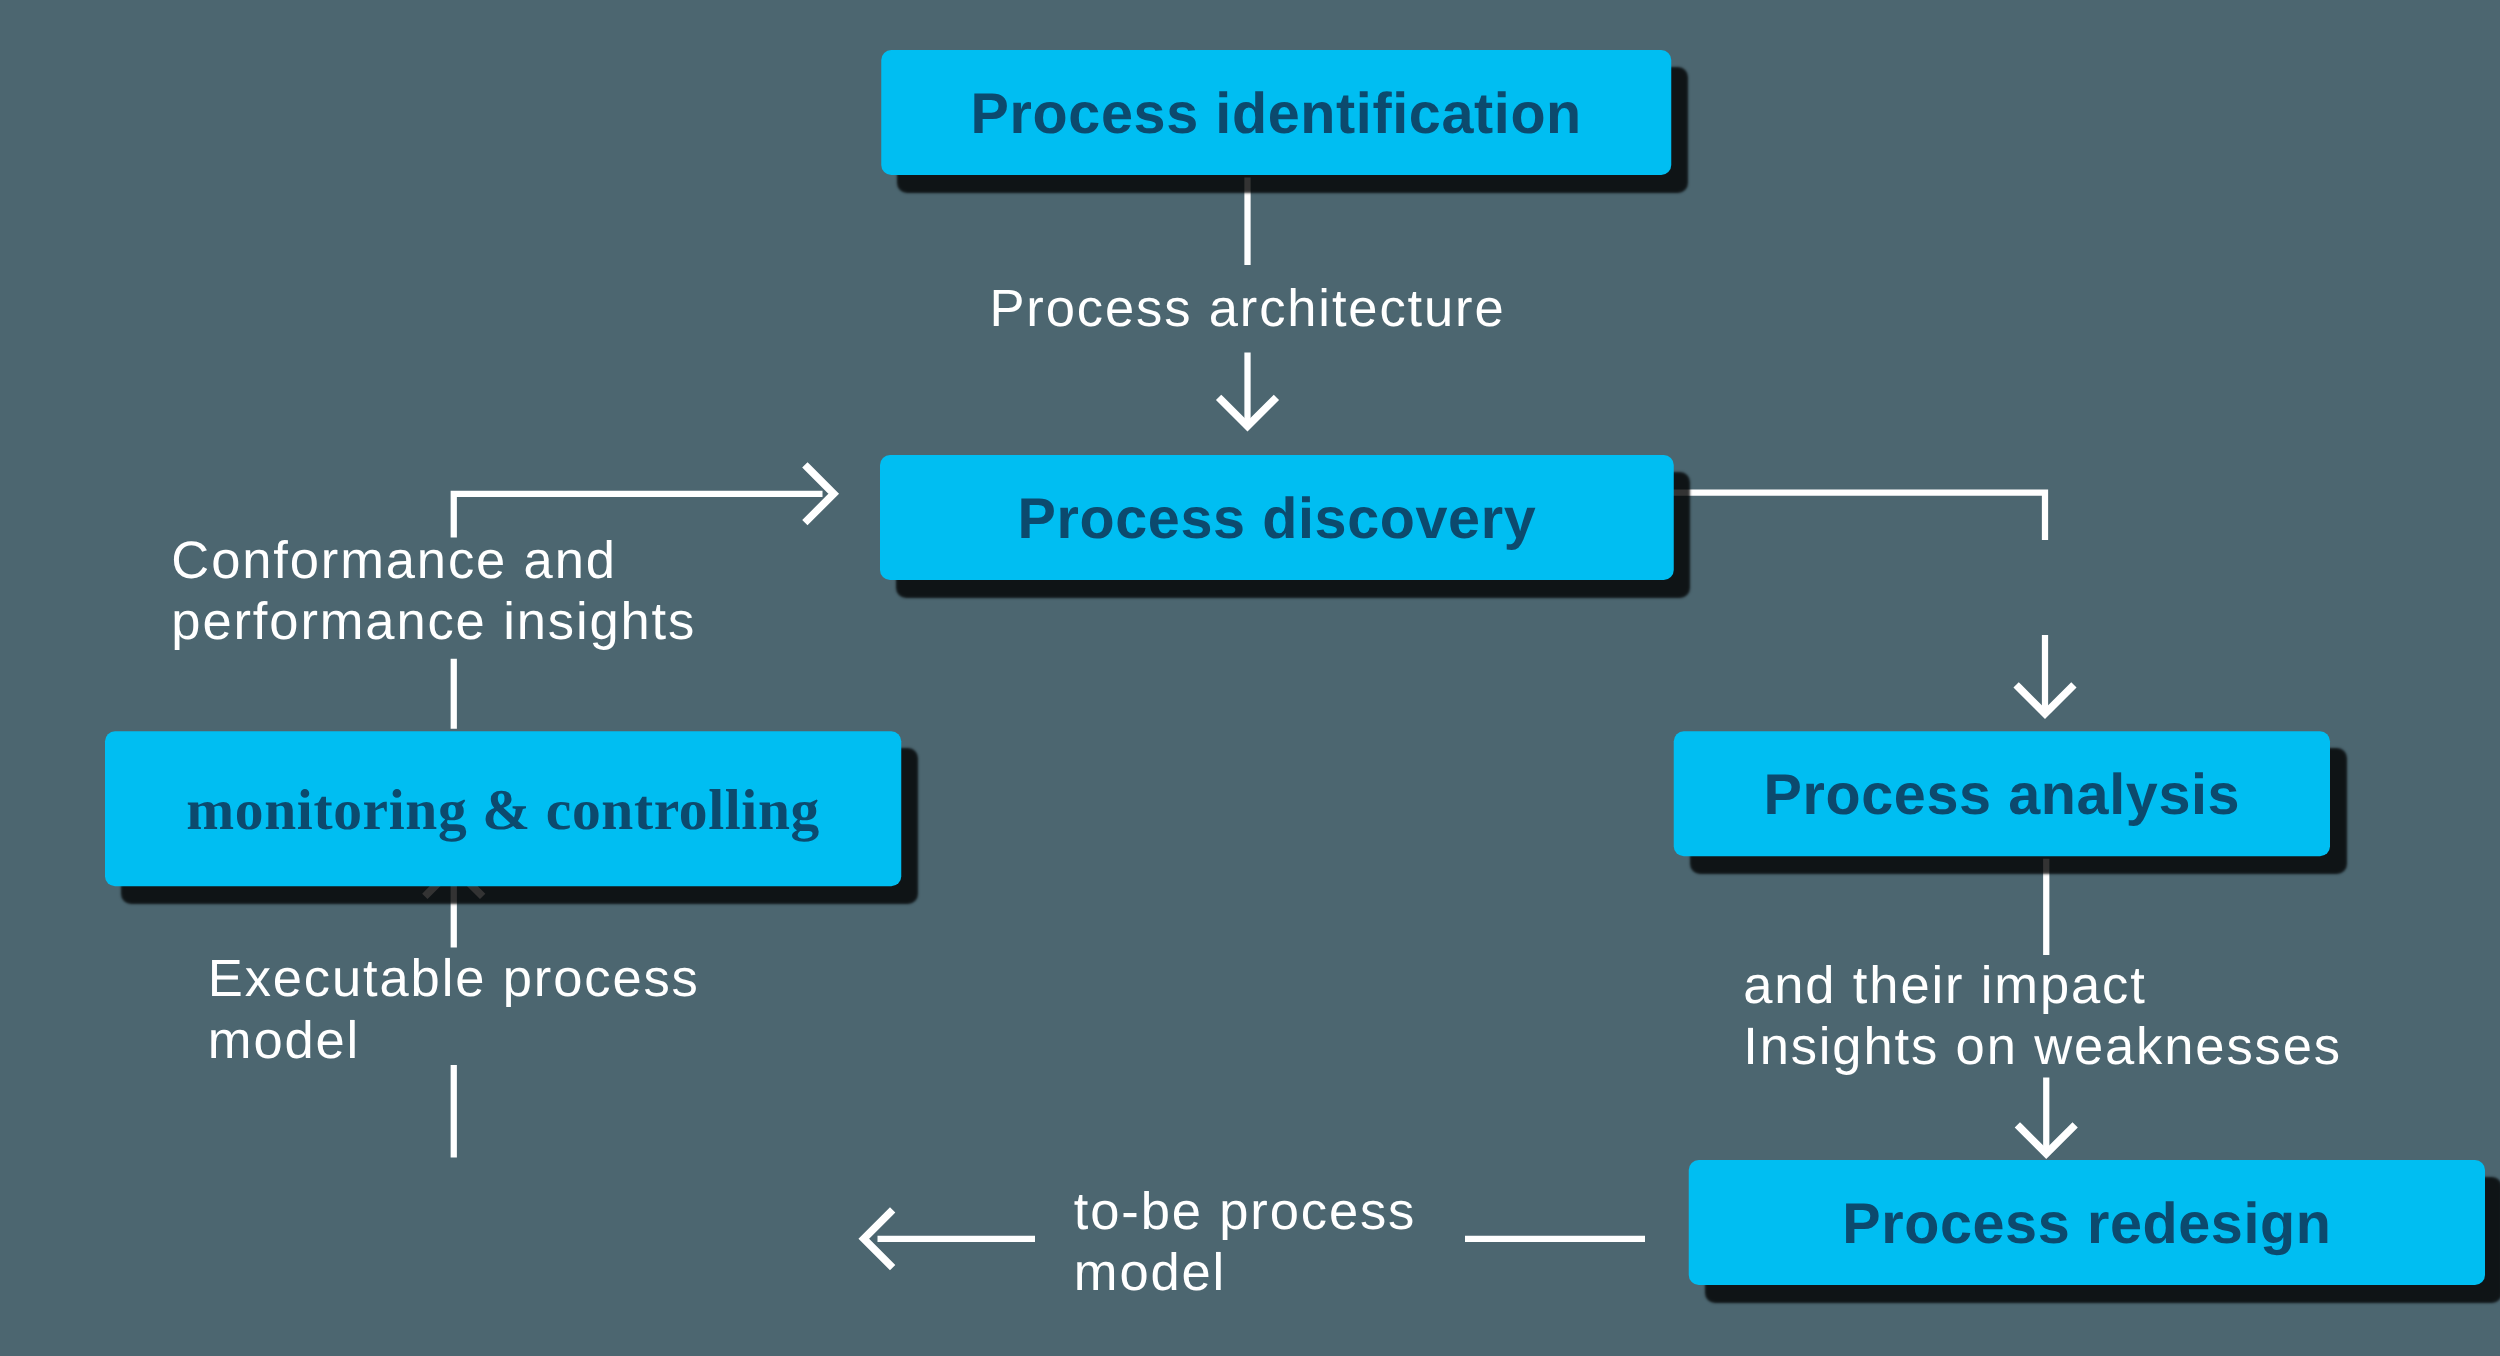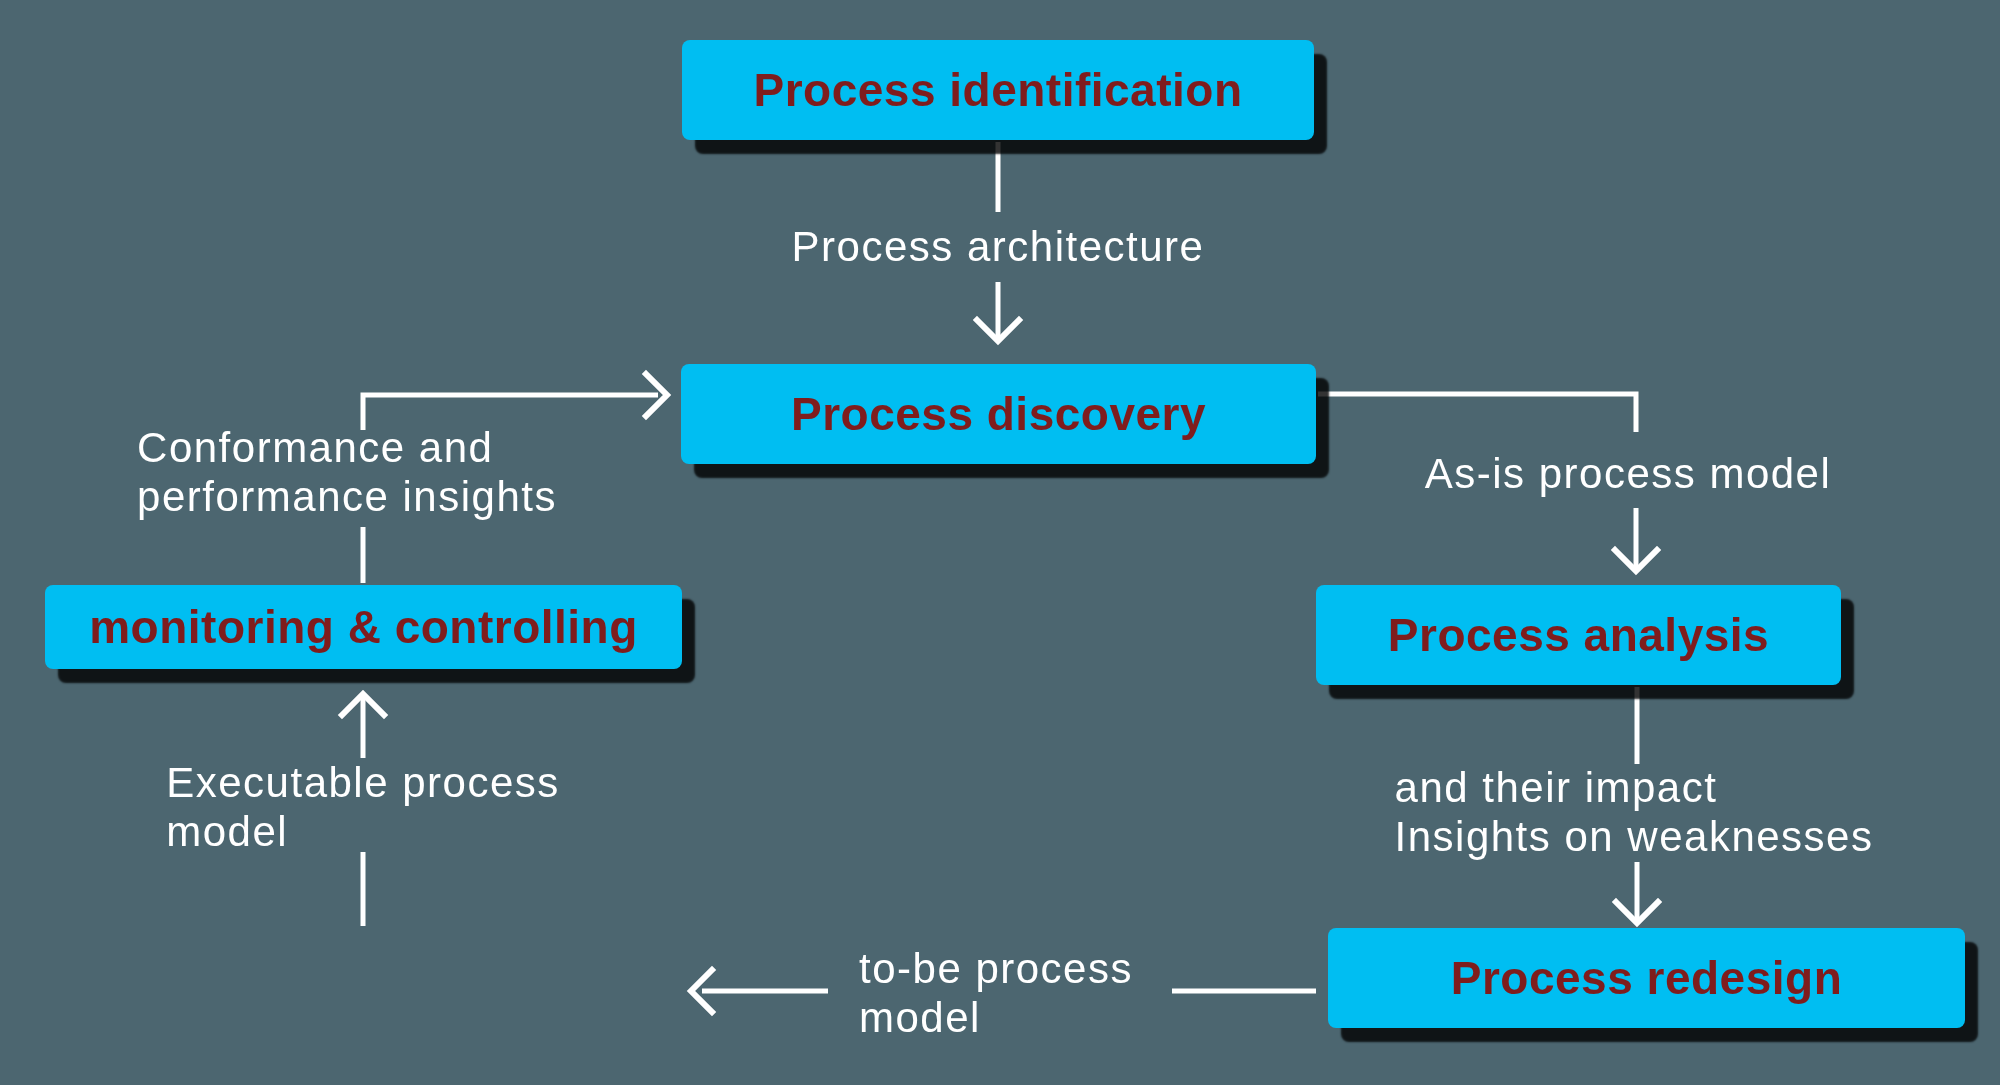--- a/index.html
+++ b/index.html
@@ -22,27 +22,27 @@
     stroke: #FFFFFF; stroke-width: 5; fill: none;
     stroke-linecap: butt; stroke-linejoin: miter;
   }
   svg.wires path.head { stroke-width: 6; stroke-linecap: square; }
   .node {
     position: absolute;
     background: #00BEF2;
     border-radius: 8px;
     box-shadow: 13px 14px 2px rgba(0, 0, 0, 0.8);
     display: flex; align-items: center; justify-content: center;
-    color: #7f1d1d;
+    color: #0c4a6e;
     font-size: 46px; font-weight: bold; letter-spacing: 0.5px;
-    text-align: center; white-space: nowrap;
+    text-align: center; white-space: nowrap; margin-left: 23px;
   }
   #n-identification  { left: 682px;  top: 40px;  width: 632px; height: 100px; }
   #n-discovery       { left: 681px;  top: 364px; width: 635px; height: 100px; }
-  #n-monitoring      { left: 45px;   top: 585px; width: 637px; height: 84px; }
+  #n-monitoring      { left: 61px;   top: 585px; width: 637px; height: 124px; font-family: Liberation Serif, serif; }
   #n-analysis        { left: 1316px; top: 585px; width: 525px; height: 100px; }
   #n-implementation  { left: 45px;   top: 928px; width: 637px; height: 100px; }
   #n-redesign        { left: 1328px; top: 928px; width: 637px; height: 100px; }
   .edge-label {
     position: absolute;
     transform: translate(-50%, -50%);
     color: #FFFFFF;
     font-size: 42px; font-weight: 400; letter-spacing: 1.5px;
     line-height: 49px;
     text-align: left; white-space: nowrap;
@@ -101,23 +101,20 @@
   <div class="node" id="n-identification">Process identification</div>
   <div class="node" id="n-discovery">Process discovery</div>
   <div class="node" id="n-monitoring">monitoring &amp; controlling</div>
   <div class="node" id="n-analysis">Process analysis</div>
   <div class="node" id="n-redesign">Process redesign</div>
 
   <div class="edge-label" id="l-architecture">
     <div>Process architecture</div>
   </div>
 
-  <div class="edge-label" id="l-asis">
-    <div>As-is process model</div>
-  </div>
 
   <div class="edge-label" id="l-insights">
     <div>and their impact</div>
     <div>Insights on weaknesses</div>
   </div>
 
   <div class="edge-label" id="l-tobe">
     <div>to-be process</div>
     <div>model</div>
   </div>

